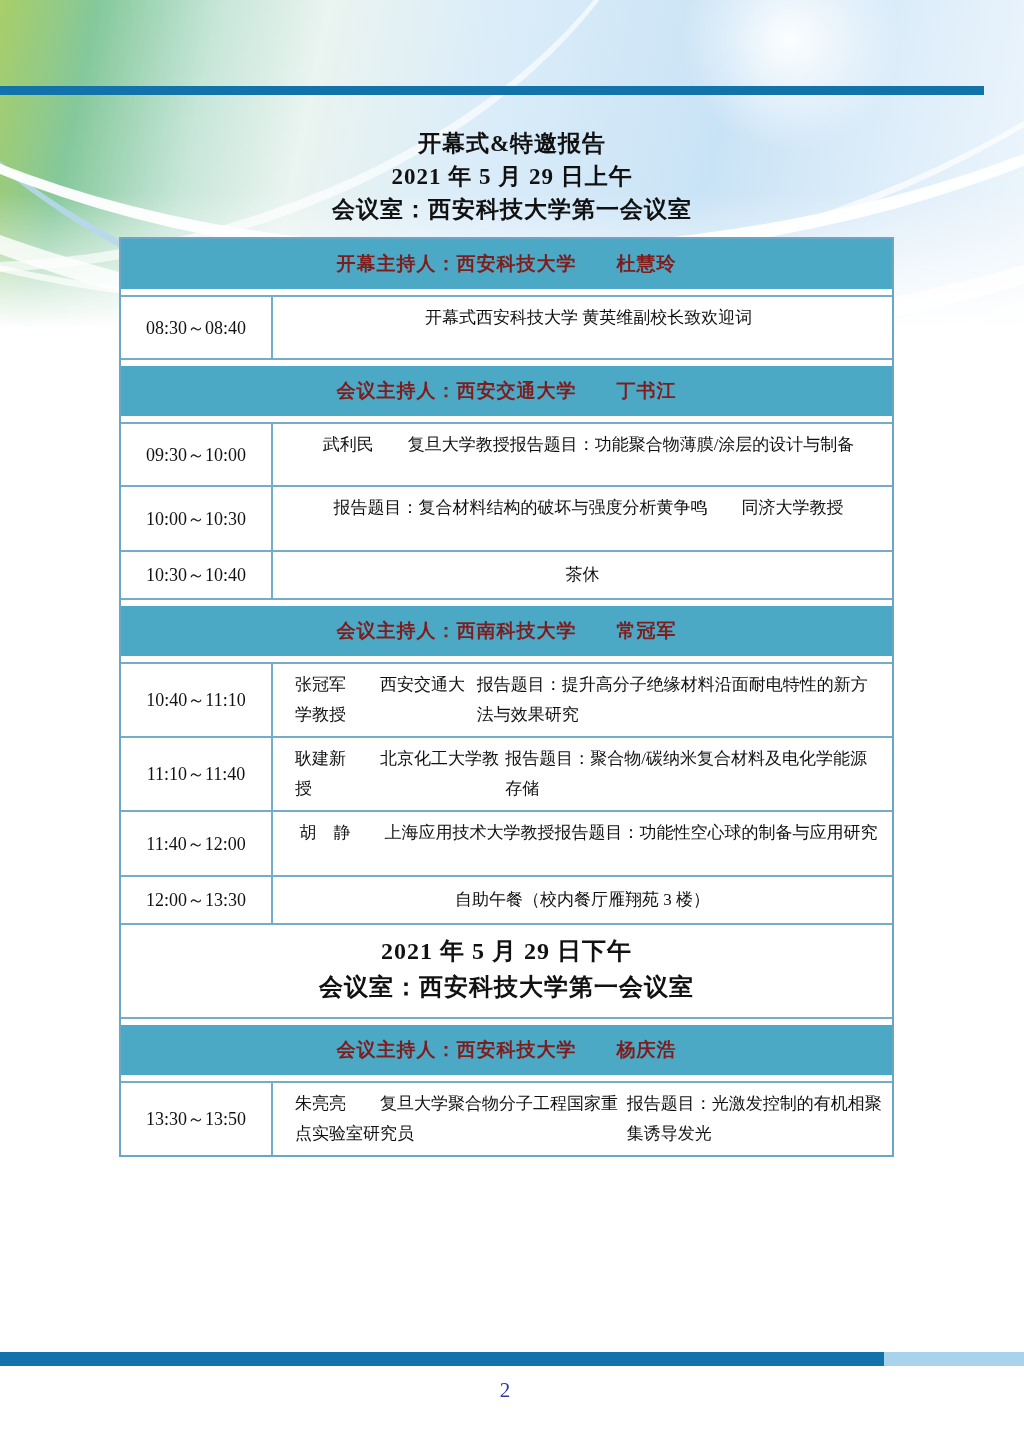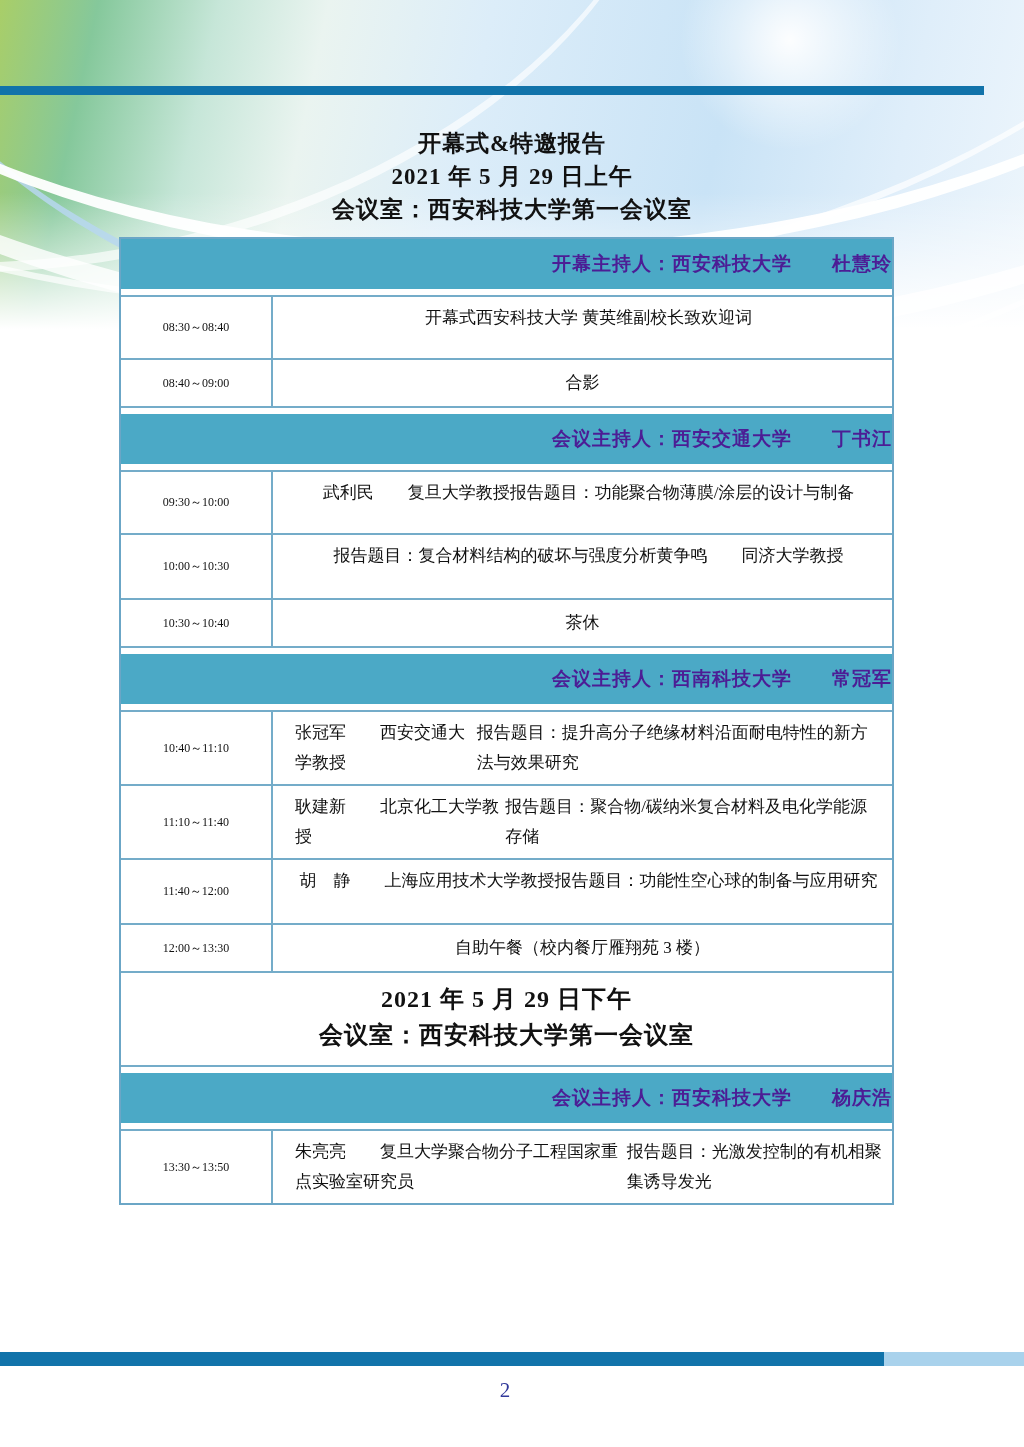--- a/index.html
+++ b/index.html
@@ -37,31 +37,31 @@
 
   .top-bar{position:absolute;top:86px;left:0;width:984px;height:9px;background:var(--bar-dark);}
 
   
   .doc-title{position:absolute;top:127px;left:0;width:100%;text-align:center;font-weight:bold;}
   .doc-title .t{font-size:23px;line-height:33px;letter-spacing:1px;}
 
   
   .schedule{position:absolute;top:237px;left:119px;width:775px;border:2px solid var(--outer);background:#ffffff;}
   .chair{
-    background:var(--teal);color:#4c1d95;text-align:right;font-weight:bold;
+    background:var(--teal);color:#7f1d1d;text-align:center;font-weight:bold;
     font-size:19px;height:50px;line-height:50px;margin:6px 0;letter-spacing:1px;
   }
   .chair:first-child{margin-top:0;}
   .r{display:flex;border-bottom:2px solid var(--line);}
   .chair + .r{border-top:2px solid var(--line);}
   .r:last-child{border-bottom:none;}
   .time{
     width:152px;flex:0 0 152px;border-right:2px solid var(--line);
     display:flex;align-items:center;justify-content:center;
-    font-size:12px;
+    font-size:18px;
     text-align:center;
   }
   .cellbody{
     flex:1;display:flex;flex-direction:row;justify-content:center;
     padding:6px 10px 6px 22px;font-size:17px;
   }
   .cellbody .l{line-height:30px;}
   .r.event{min-height:65px;}
   .r.plain{min-height:48px;}
   .r.plain .cellbody{padding-left:10px;align-items:center;text-align:center;}
@@ -102,26 +102,20 @@
   <div class="chair">开幕主持人：西安科技大学　　杜慧玲</div>
 
   <div class="r event">
     <div class="time">08:30～08:40</div>
     <div class="cellbody">
       <div class="l">开幕式</div>
       <div class="l">西安科技大学 黄英维副校长致欢迎词</div>
     </div>
   </div>
 
-  <div class="r plain">
-    <div class="time">08:40～09:00</div>
-    <div class="cellbody">
-      <div class="l">合影</div>
-    </div>
-  </div>
 
   <div class="chair">会议主持人：西安交通大学　　丁书江</div>
 
 
   <div class="r event">
     <div class="time">09:30～10:00</div>
     <div class="cellbody">
       <div class="l">武利民　　复旦大学教授</div>
       <div class="l">报告题目：功能聚合物薄膜/涂层的设计与制备</div>
     </div>

